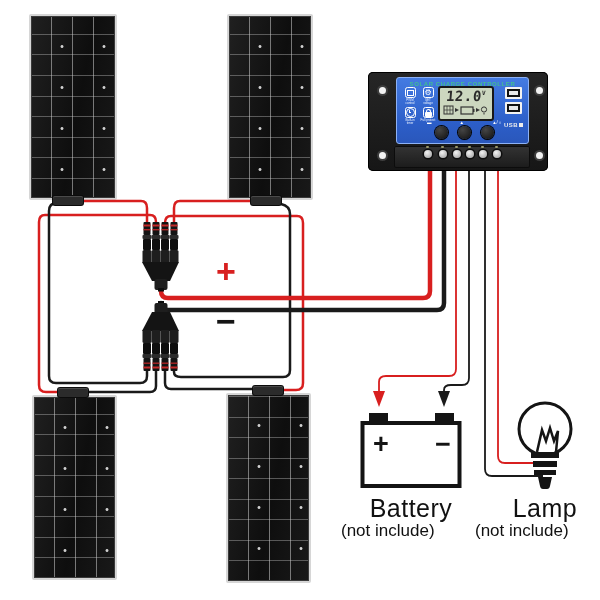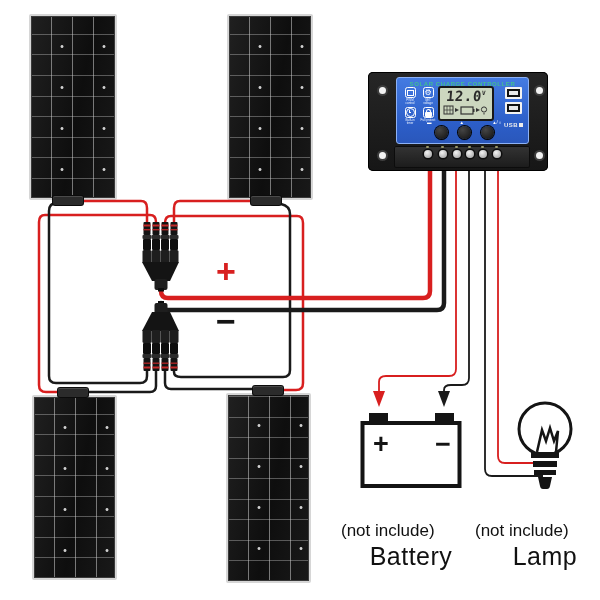--- a/index.html
+++ b/index.html
@@ -70,21 +70,21 @@
   .usb-plug{display:inline-block;width:4px;height:4px;background:#ececec;}
   .tstrip{position:absolute;left:26px;top:74px;width:136px;height:22px;border-radius:2px;
           background:linear-gradient(180deg,#343434,#1b1b1b);box-shadow:inset 0 0 0 1px #0c0c0c;}
   .tmark{position:absolute;top:74px;width:3px;height:2px;background:#9a9a6e;border-radius:1px;}
   .tdot{position:absolute;top:78px;width:8px;height:8px;border-radius:50%;
         background:radial-gradient(circle at 38% 32%, #f2f2f2, #9a9a9a);
         box-shadow:0 0 0 1.5px #0e0e0e;}
 
   
   .big-label{position:absolute;z-index:3;width:140px;text-align:center;color:#111;
-             font-size:25px;letter-spacing:.5px;margin-top:48px;}
+             font-size:25px;letter-spacing:.5px;}
   .note-label{position:absolute;z-index:3;width:140px;text-align:left;color:#111;font-size:17px;}
 </style>
 </head>
 <body>
 
 <div class="panel" style="left:29px;top:14px;width:88px;height:186px;"></div>
 <div class="panel" style="left:227px;top:14px;width:86px;height:186px;"></div>
 <div class="panel" style="left:32px;top:395px;width:85px;height:185px;"></div>
 <div class="panel" style="left:226px;top:393px;width:85px;height:190px;"></div>
 

